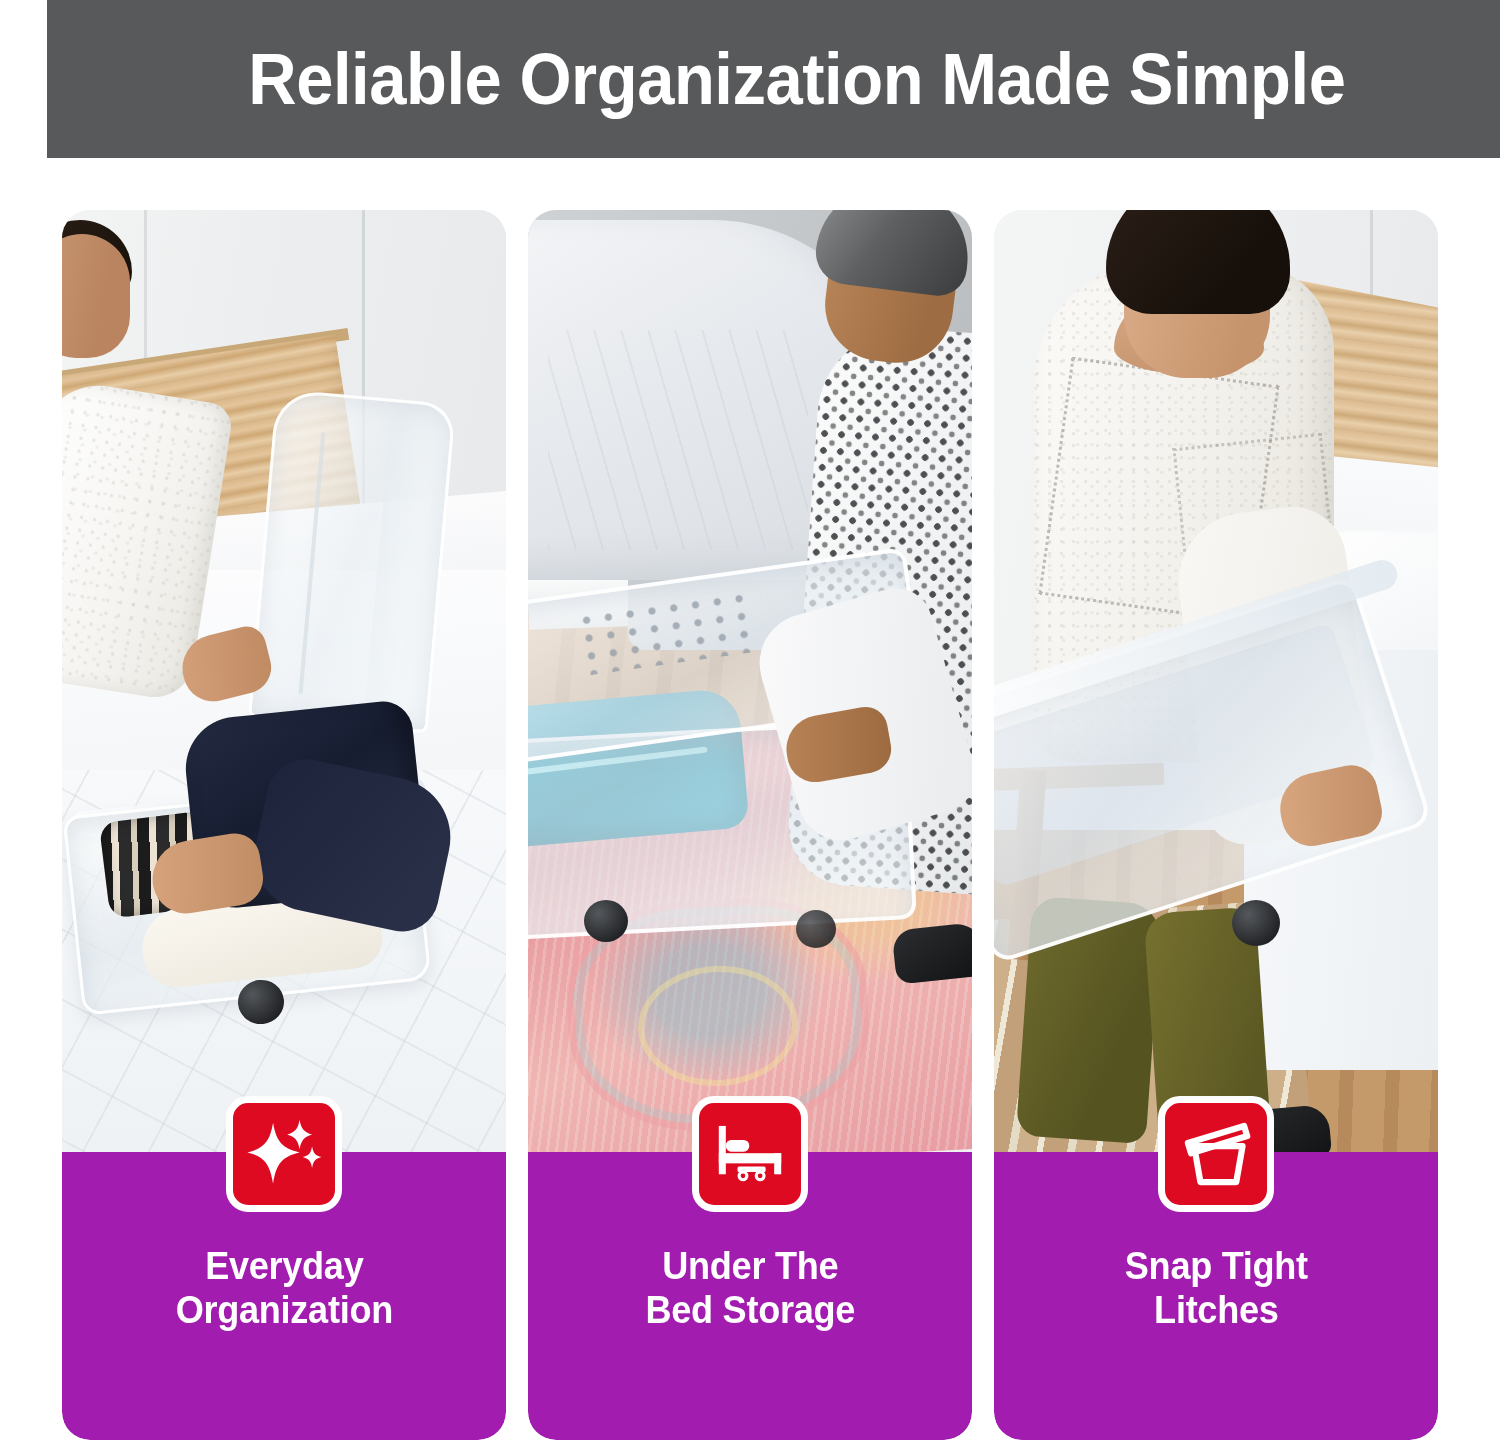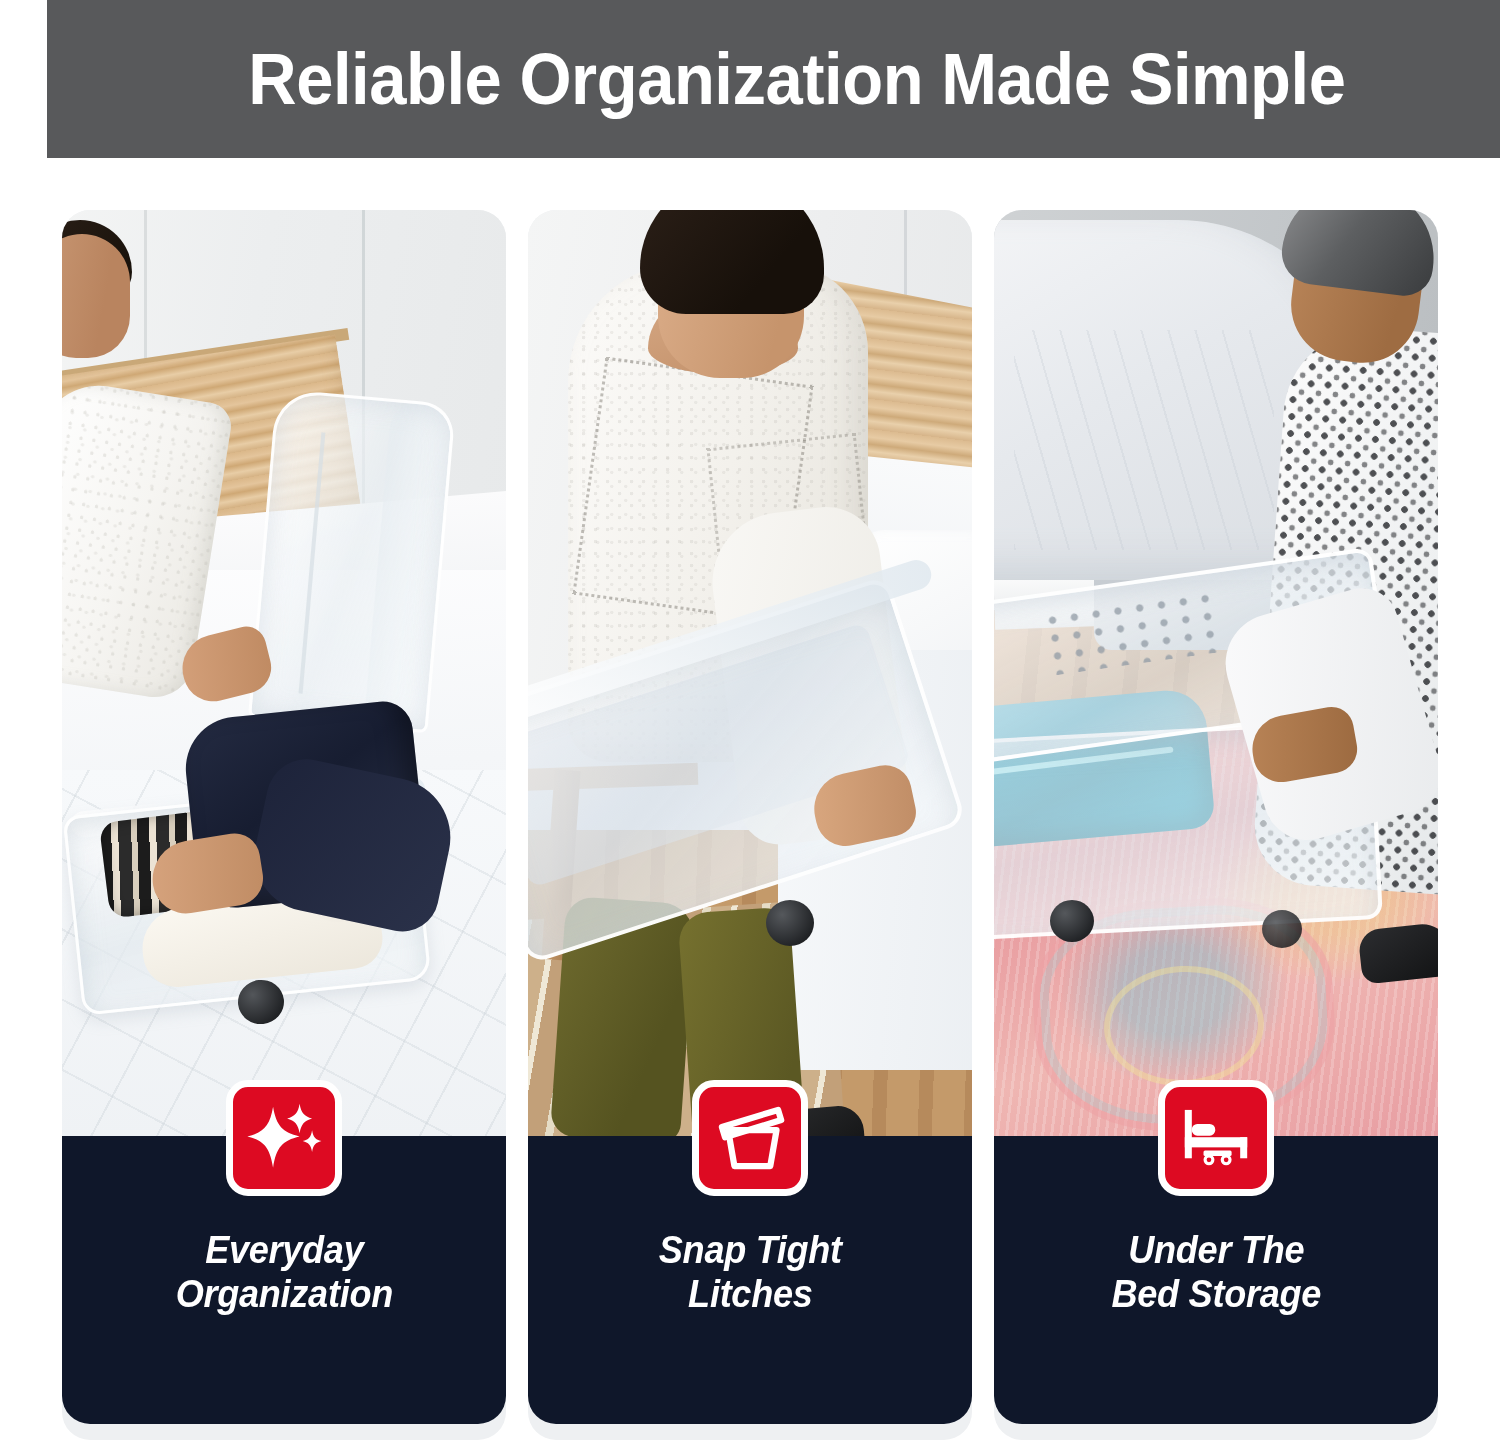--- a/index.html
+++ b/index.html
@@ -43,26 +43,26 @@
     border-radius: 28px;
     overflow: hidden;
     background: #eef0f2;
   }
 
   
   .photo { position: absolute; left: 0; top: 0; width: 100%; height: 942px; overflow: hidden; }
 
   
   .caption {
-    position: absolute; left: 0; bottom: 16px;
+    position: absolute; left: 0; bottom: 0;
     width: 100%; height: 288px;
-    background: #0f172a;
+    background: #a21caf;
     border-bottom-left-radius: 28px;
     border-bottom-right-radius: 28px;
-    display: flex; flex-direction: column; align-items: center; font-style: italic;
+    display: flex; flex-direction: column; align-items: center;
   }
   .caption-text {
     margin-top: 92px;
     color: #ffffff;
     font-size: 38px;
     font-weight: 700;
     line-height: 1.16;
     text-align: center;
     letter-spacing: -0.3px;
     transform: scaleX(0.95);
@@ -570,20 +570,68 @@
         <div class="icon-tile">
           <svg viewBox="0 0 100 100" aria-hidden="true">
             <path d="M36 10 C40 34 48 43 70 48 C48 53 40 62 36 88 C32 62 24 53 3 48 C24 43 32 34 36 10 Z" fill="#ffffff"></path>
             <path d="M70 6 C72 18 76 22 86 25 C76 28 72 32 70 44 C68 32 64 28 54 25 C64 22 68 18 70 6 Z" fill="#ffffff"></path>
             <path d="M86 40 C87.5 49 90.5 52 98 54 C90.5 56 87.5 59 86 68 C84.5 59 81.5 56 74 54 C81.5 52 84.5 49 86 40 Z" fill="#ffffff"></path>
           </svg>
         </div>
         <div class="caption-text">
           <div>Everyday</div>
           <div>Organization</div>
+        </div>
+      </div>
+    </div>
+
+    <div class="card">
+      <div class="photo">
+        <div class="layer c3-wall"></div>
+        <div class="layer c3-floorwood"></div>
+        <div class="layer c3-base"></div>
+        <div class="layer c3-rug"></div>
+        <div class="layer c3-rug-motif"></div>
+        <div class="layer c3-rug-motif2"></div>
+        <div class="layer c3-bedframe"></div>
+        <div class="layer c3-bedleg"></div>
+        <div class="layer c3-dustruffle"></div>
+        <div class="layer c3-bedding"></div>
+        <div class="layer c3-bedding-fold"></div>
+        <div class="layer c3-person-body"></div>
+        <div class="layer c3-mesh"></div>
+        <div class="layer c3-head"></div>
+        <div class="layer c3-hair"></div>
+        <div class="layer c3-teal"></div>
+        <div class="layer c3-teal-trim"></div>
+        <div class="layer c3-bin"></div>
+        <div class="layer c3-lid"></div>
+        <div class="layer c3-lid-dots"></div>
+        <div class="layer c3-arm"></div>
+        <div class="layer c3-hand"></div>
+        <div class="layer c3-caster1"></div>
+        <div class="layer c3-caster2"></div>
+        <div class="layer c3-shoe"></div>
+      </div>
+
+      <div class="caption">
+        <div class="icon-tile">
+          <svg viewBox="0 0 100 100" aria-hidden="true">
+            <rect x="10" y="14" width="9" height="62" fill="#ffffff"></rect>
+            <rect x="19" y="32" width="30" height="15" rx="7" fill="#ffffff"></rect>
+            <rect x="10" y="49" width="80" height="13" fill="#ffffff"></rect>
+            <rect x="81" y="49" width="9" height="27" fill="#ffffff"></rect>
+            <rect x="34" y="66" width="36" height="7" rx="2" fill="#ffffff"></rect>
+            <circle cx="41" cy="78" r="5" fill="none" stroke="#ffffff" stroke-width="4"></circle>
+            <circle cx="63" cy="78" r="5" fill="none" stroke="#ffffff" stroke-width="4"></circle>
+          </svg>
+        </div>
+        <div class="caption-text">
+          <div>Under The</div>
+          <div>Bed Storage</div>
         </div>
       </div>
     </div>
 
     <div class="card">
       <div class="photo">
         <div class="layer c2-wall"></div>
         <div class="layer c2-wall-seam"></div>
         <div class="layer c2-headboard"></div>
         <div class="layer c2-headboard-edge"></div>
@@ -619,62 +667,14 @@
             <path d="M22 40 L84 40 L76 86 L30 86 Z" fill="none" stroke="#ffffff" stroke-width="8" stroke-linejoin="round"></path>
           </svg>
         </div>
         <div class="caption-text">
           <div>Snap Tight</div>
           <div>Litches</div>
         </div>
       </div>
     </div>
 
-    <div class="card">
-      <div class="photo">
-        <div class="layer c3-wall"></div>
-        <div class="layer c3-floorwood"></div>
-        <div class="layer c3-base"></div>
-        <div class="layer c3-rug"></div>
-        <div class="layer c3-rug-motif"></div>
-        <div class="layer c3-rug-motif2"></div>
-        <div class="layer c3-bedframe"></div>
-        <div class="layer c3-bedleg"></div>
-        <div class="layer c3-dustruffle"></div>
-        <div class="layer c3-bedding"></div>
-        <div class="layer c3-bedding-fold"></div>
-        <div class="layer c3-person-body"></div>
-        <div class="layer c3-mesh"></div>
-        <div class="layer c3-head"></div>
-        <div class="layer c3-hair"></div>
-        <div class="layer c3-teal"></div>
-        <div class="layer c3-teal-trim"></div>
-        <div class="layer c3-bin"></div>
-        <div class="layer c3-lid"></div>
-        <div class="layer c3-lid-dots"></div>
-        <div class="layer c3-arm"></div>
-        <div class="layer c3-hand"></div>
-        <div class="layer c3-caster1"></div>
-        <div class="layer c3-caster2"></div>
-        <div class="layer c3-shoe"></div>
-      </div>
-
-      <div class="caption">
-        <div class="icon-tile">
-          <svg viewBox="0 0 100 100" aria-hidden="true">
-            <rect x="10" y="14" width="9" height="62" fill="#ffffff"></rect>
-            <rect x="19" y="32" width="30" height="15" rx="7" fill="#ffffff"></rect>
-            <rect x="10" y="49" width="80" height="13" fill="#ffffff"></rect>
-            <rect x="81" y="49" width="9" height="27" fill="#ffffff"></rect>
-            <rect x="34" y="66" width="36" height="7" rx="2" fill="#ffffff"></rect>
-            <circle cx="41" cy="78" r="5" fill="none" stroke="#ffffff" stroke-width="4"></circle>
-            <circle cx="63" cy="78" r="5" fill="none" stroke="#ffffff" stroke-width="4"></circle>
-          </svg>
-        </div>
-        <div class="caption-text">
-          <div>Under The</div>
-          <div>Bed Storage</div>
-        </div>
-      </div>
-    </div>
-
   </div>
 </div>
 
 </body></html>

